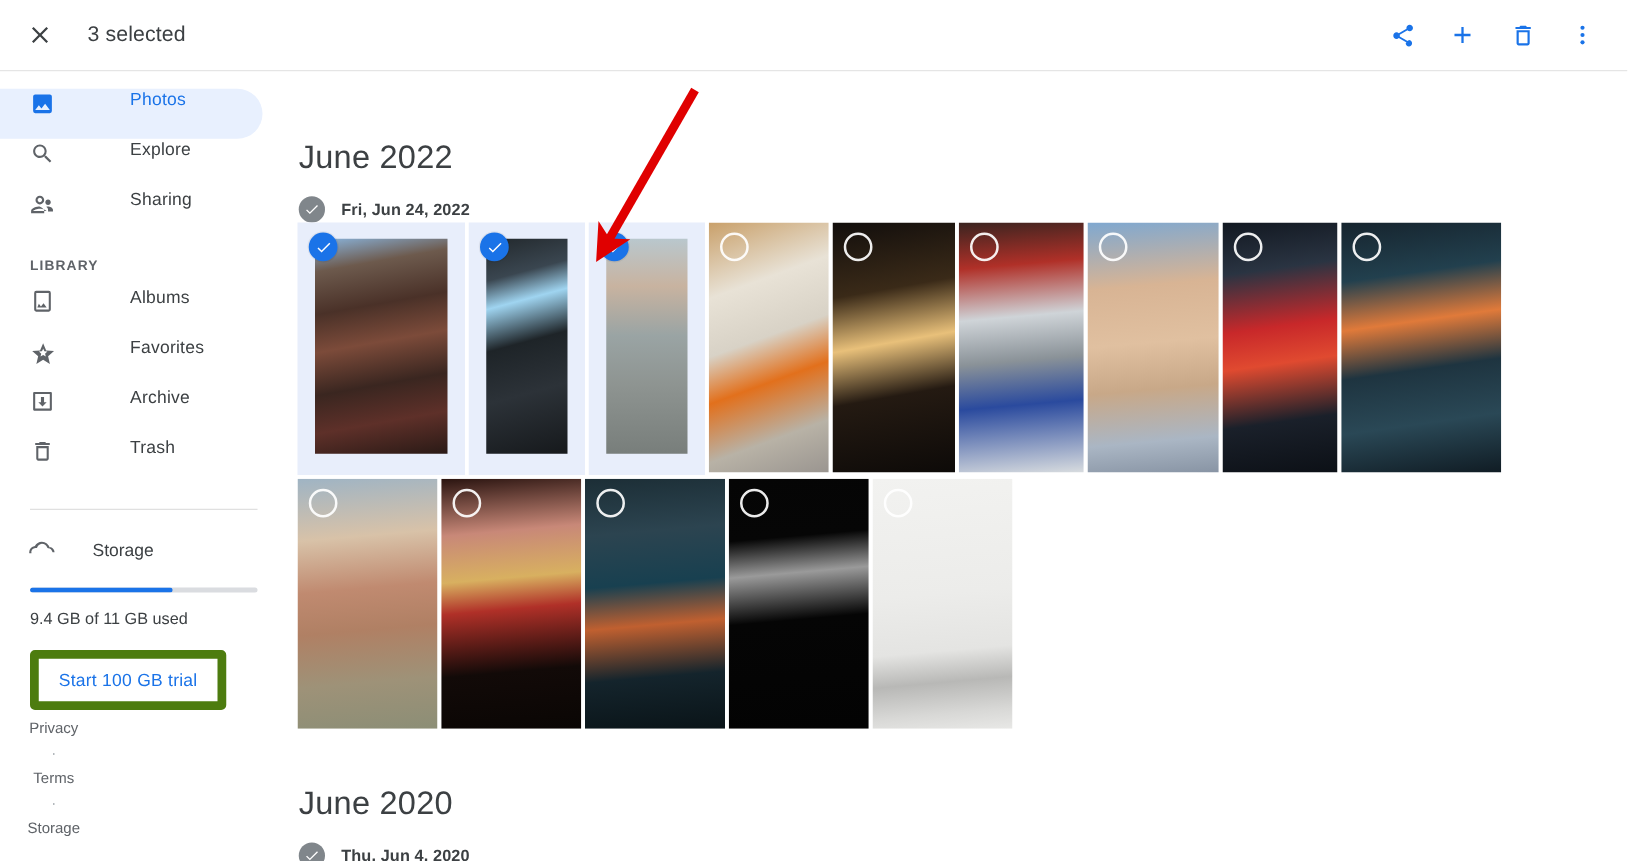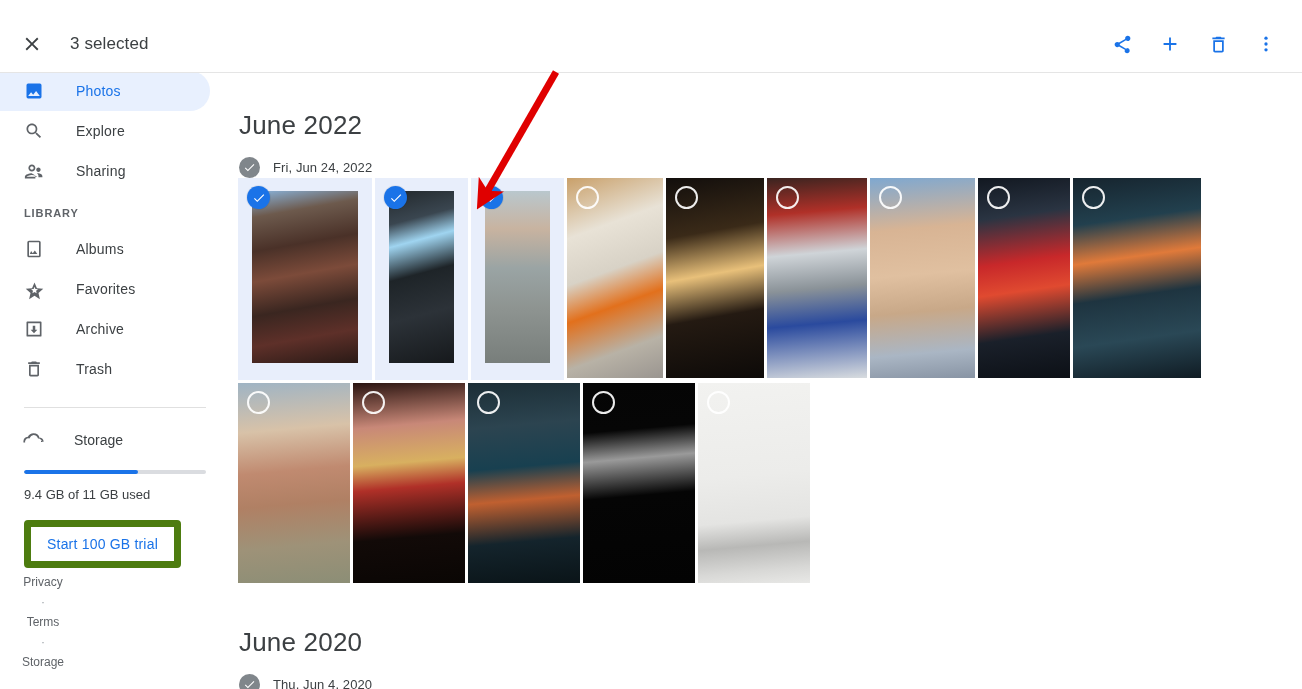--- a/index.html
+++ b/index.html
@@ -7,21 +7,21 @@
     width: 1302px; height: 689px;
     overflow: hidden;
     background: #ffffff;
     font-family: "Liberation Sans", sans-serif;
     -webkit-font-smoothing: antialiased;
   }
   #app { position: relative; width: 1302px; height: 689px; overflow: hidden; }
 
   
   .topbar {
-    position: absolute; top: 16px; left: 0;
+    position: absolute; top: 0; left: 0;
     width: 1302px; height: 57px;
     background: #fff;
     border-bottom: 1px solid #e5e5e5;
     display: flex; align-items: center;
     z-index: 30;
   }
   .close-btn {
     width: 40px; height: 40px; margin-left: 12px;
     display: flex; align-items: center; justify-content: center;
     border-radius: 50%; cursor: pointer;
@@ -42,27 +42,28 @@
 
   
   .sidebar {
     position: absolute; top: 57px; left: 0;
     width: 230px; height: 632px;
     background: #fff;
     padding-top: 14px;
     z-index: 20;
   }
   .nav-item {
-    display: flex; align-items: center;
+    display: flex; align-items: flex-start;
     height: 40px;
     margin: 0 20px 0 0;
     padding-left: 22px;
     border-radius: 0 20px 20px 0;
     cursor: pointer;
     color: #3c4043;
+    gap: 28px;
   }
   .nav-item.active { background: #e8f0fe; color: #1a73e8; }
   .nav-item .ico {
     width: 24px; height: 24px; flex: 0 0 24px;
     display: flex; align-items: center; justify-content: center;
   }
   .nav-item .lbl {
     margin-left: 30px; font-size: 14px; letter-spacing: .2px;
   }
   .nav-item.active .lbl { font-weight: 500; }
@@ -127,21 +128,21 @@
     margin: 16px 0 0 9px;
   }
   .day-check {
     width: 21px; height: 21px; border-radius: 50%;
     background: #80868b;
     display: flex; align-items: center; justify-content: center;
     cursor: pointer; flex: 0 0 21px;
   }
   .day-label {
     margin-left: 13px;
-    font-size: 13px; font-weight: 400; color: #3c4043;
+    font-size: 13px; font-weight: 700; color: #3c4043;
     letter-spacing: .1px;
   }
   .photo-row { display: flex; margin-left: 8px; gap: 3px; }
   .row2 { margin-top: 3px; }
 
   .tile {
     position: relative;
     overflow: hidden;
     cursor: pointer;
     flex: 0 0 auto;

